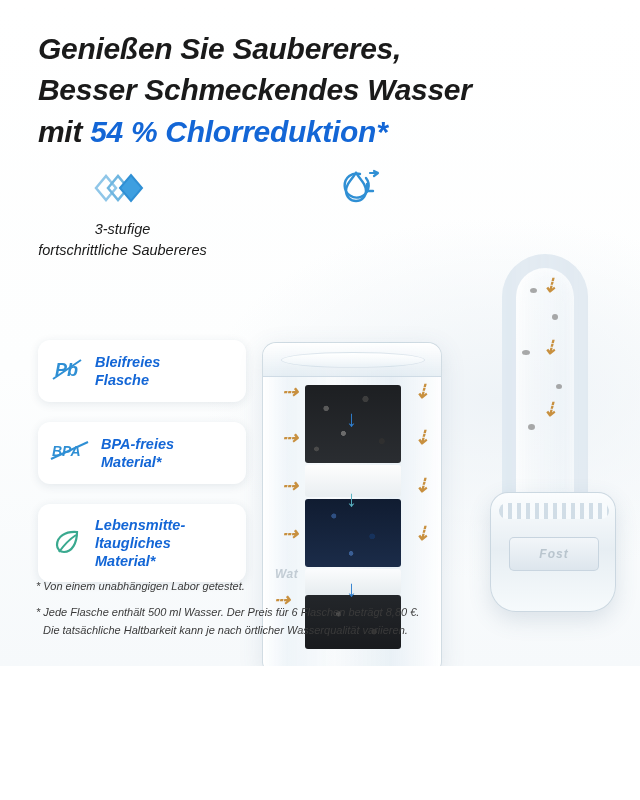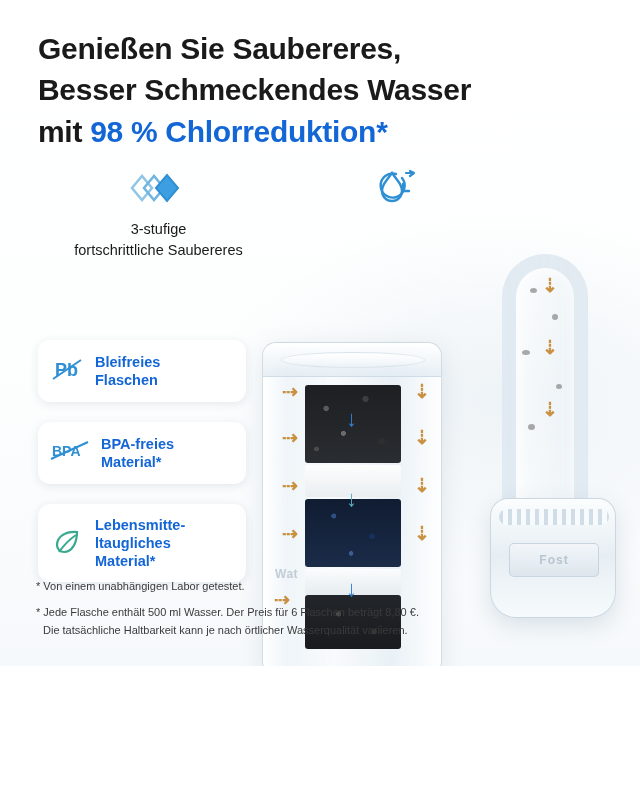--- a/index.html
+++ b/index.html
@@ -9,40 +9,40 @@
     background: #ffffff;
     overflow: hidden;
   }
   .page {
     position: relative;
     width: 640px; height: 666px;
     background:
       radial-gradient(ellipse 420px 260px at 78% 60%, #eef3f7 0%, rgba(238,243,247,0) 70%),
       linear-gradient(180deg, #ffffff 0%, #fdfefe 55%, #f6f9fb 100%);
     overflow: hidden;
+    font-style: italic;
   }
 
   
   .headline {
     position: absolute;
     left: 38px; top: 28px; width: 560px;
     font-size: 30px;
     line-height: 1.38;
     font-weight: bold;
     color: #1a1a1a;
     letter-spacing: -0.3px;
   }
   .headline .accent { color: #1366d6; }
 
   
   .features {
     position: absolute;
     left: 0; top: 165px; width: 520px;
     display: flex;
-    margin-left: 36px;
   }
   .feature {
     width: 245px;
     text-align: center;
     padding: 0 6px;
   }
   .feature .ficon {
     height: 46px;
     display: flex; align-items: center; justify-content: center;
     margin-bottom: 8px;
@@ -184,21 +184,21 @@
     position: absolute; left: 58px; top: 0;
     width: 86px; height: 250px;
     border-radius: 70px 70px 0 0;
     border: 14px solid rgba(222,232,240,0.85);
     border-bottom: none;
     background: linear-gradient(90deg, rgba(255,255,255,0.5), rgba(226,236,244,0.35));
     box-shadow: inset 0 0 14px rgba(255,255,255,0.8);
     transform: rotate(0deg);
   }
   .spout-head {
-    position: absolute; left: 46px; top: 244px;
+    position: absolute; left: 46px; top: 238px;
     width: 126px; height: 120px;
     border-radius: 18px 18px 26px 26px;
     background: linear-gradient(180deg, #fbfdfe 0%, #e7eef3 48%, #f6fafc 100%);
     border: 1px solid rgba(198,212,222,0.9);
     box-shadow: 0 8px 22px rgba(70,100,130,0.16);
     padding-left: 12px;
   }
   .spout-head:before {
     content: ""; position: absolute; left: 8px; top: 10px;
     width: 110px; height: 16px; border-radius: 8px;
@@ -240,21 +240,21 @@
 </style>
 </head>
 <body>
 
 <div class="page">
 
   <div class="headline">
     <div>Genießen Sie Saubereres,</div>
     <div>Besser Schmeckendes Wasser</div>
     <div>
-      <span>mit </span><span class="accent">98 % Chlorreduktion*</span>
+      <span>mit </span><span class="accent">54 % Chlorreduktion*</span>
     </div>
   </div>
 
   <div class="features">
 
     <div class="feature">
       <div class="ficon">
         <svg width="74" height="40" viewBox="0 0 74 40">
           <path d="M10 20 L20 8 L30 20 L20 32 Z" fill="none" stroke="#8fc6e8" stroke-width="2.5"></path>
           <path d="M22 20 L32 8 L42 20 L32 32 Z" fill="none" stroke="#6fb6e0" stroke-width="2.5"></path>
@@ -286,21 +286,21 @@
 
     <div class="badge">
       <div class="bicon">
         <svg width="32" height="30" viewBox="0 0 32 30">
           <text x="4" y="22" font-family="Liberation Sans, sans-serif" font-size="18" font-weight="bold" fill="#2f8fd4">Pb</text>
           <line x1="2" y1="25" x2="30" y2="6" stroke="#2f8fd4" stroke-width="2"></line>
         </svg>
       </div>
       <div class="btext">
         <div>Bleifreies</div>
-        <div>Flaschen</div>
+        <div>Flasche</div>
       </div>
     </div>
 
     <div class="badge">
       <div class="bicon">
         <svg width="40" height="28" viewBox="0 0 40 28">
           <text x="2" y="20" font-family="Liberation Sans, sans-serif" font-size="14" font-weight="bold" fill="#2f8fd4">BPA</text>
           <line x1="1" y1="23" x2="38" y2="6" stroke="#2f8fd4" stroke-width="2"></line>
         </svg>
       </div>

